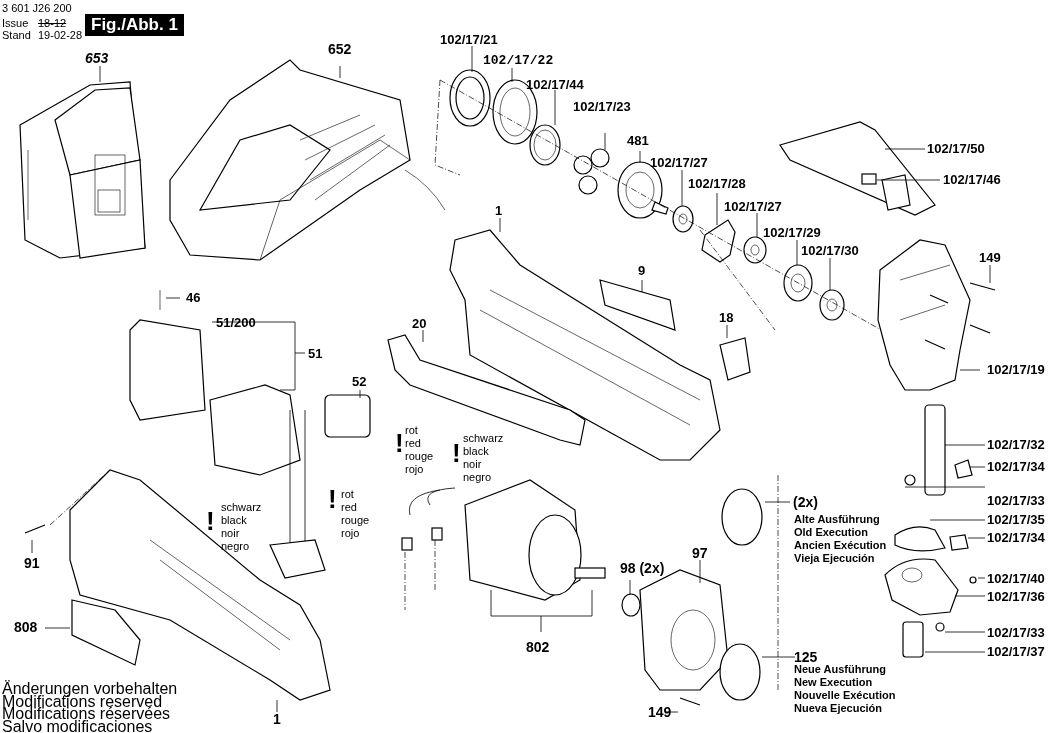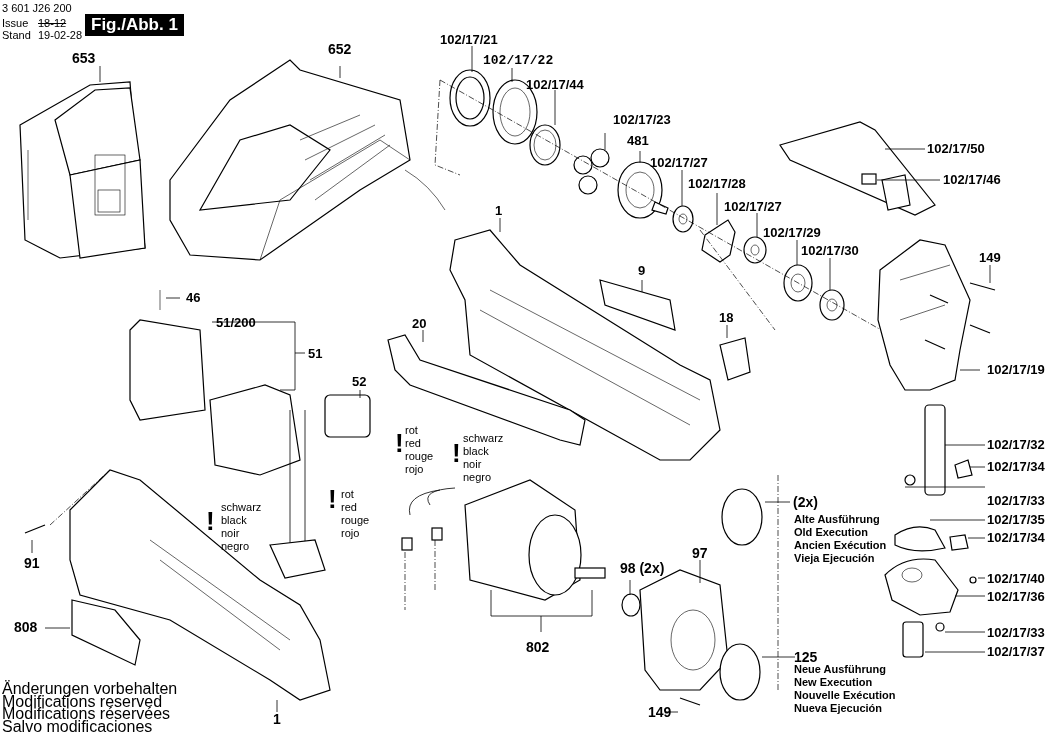--- a/index.html
+++ b/index.html
@@ -193,26 +193,26 @@
   </g>
 </svg>
 
 <div class="hdr" style="left:2px;top:2px;">3 601 J26 200</div>
 <div class="hdr" style="left:2px;top:17px;">Issue</div>
 <div class="hdr" style="left:38px;top:17px;text-decoration:line-through;">18-12</div>
 <div class="hdr" style="left:2px;top:29px;">Stand</div>
 <div class="hdr" style="left:38px;top:29px;">19-02-28</div>
 <div class="fig-badge">Fig./Abb. 1</div>
 
-<div class="lbl big" style="left:72px;top:51px;">653</div>
+<div class="lbl big" style="left:85px;top:51px;font-style:italic;">653</div>
 <div class="lbl big" style="left:328px;top:42px;">652</div>
 <div class="lbl" style="left:440px;top:33px;">102/17/21</div>
 <div class="lbl" style="left:483px;top:54px;font-family:Liberation Mono, monospace;">102/17/22</div>
 <div class="lbl" style="left:526px;top:78px;">102/17/44</div>
-<div class="lbl" style="left:573px;top:113px;margin-left:40px;">102/17/23</div>
+<div class="lbl" style="left:573px;top:100px;">102/17/23</div>
 <div class="lbl" style="left:627px;top:134px;">481</div>
 <div class="lbl" style="left:650px;top:156px;">102/17/27</div>
 <div class="lbl" style="left:688px;top:177px;">102/17/28</div>
 <div class="lbl" style="left:724px;top:200px;">102/17/27</div>
 <div class="lbl" style="left:763px;top:226px;">102/17/29</div>
 <div class="lbl" style="left:801px;top:244px;">102/17/30</div>
 <div class="lbl" style="left:927px;top:142px;">102/17/50</div>
 <div class="lbl" style="left:943px;top:173px;">102/17/46</div>
 <div class="lbl" style="left:495px;top:204px;">1</div>
 <div class="lbl" style="left:638px;top:264px;">9</div>

